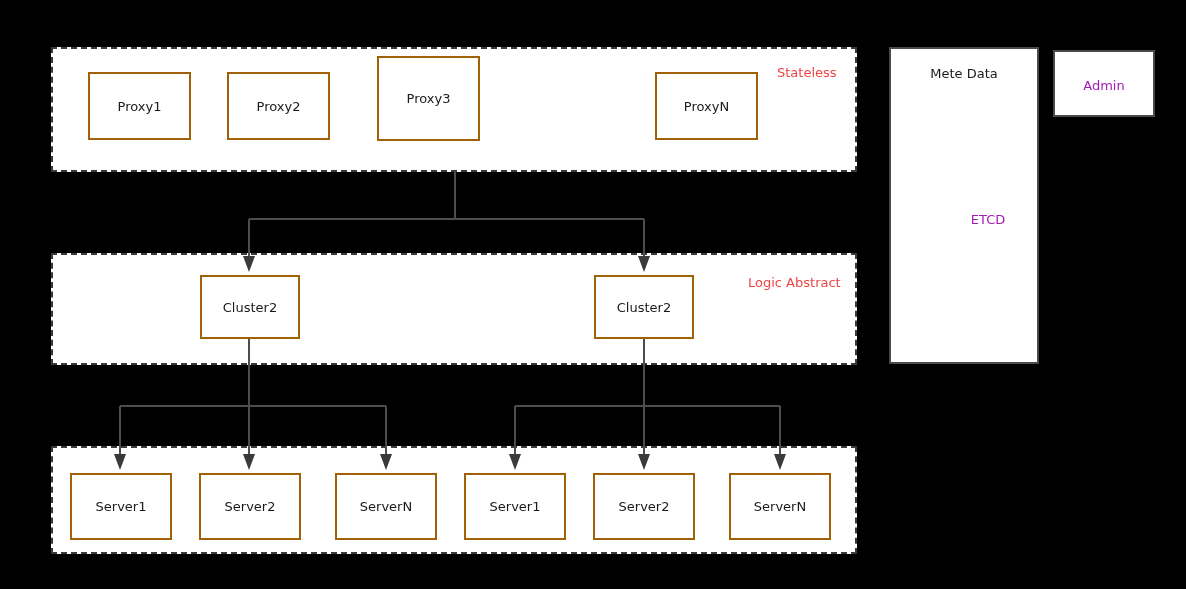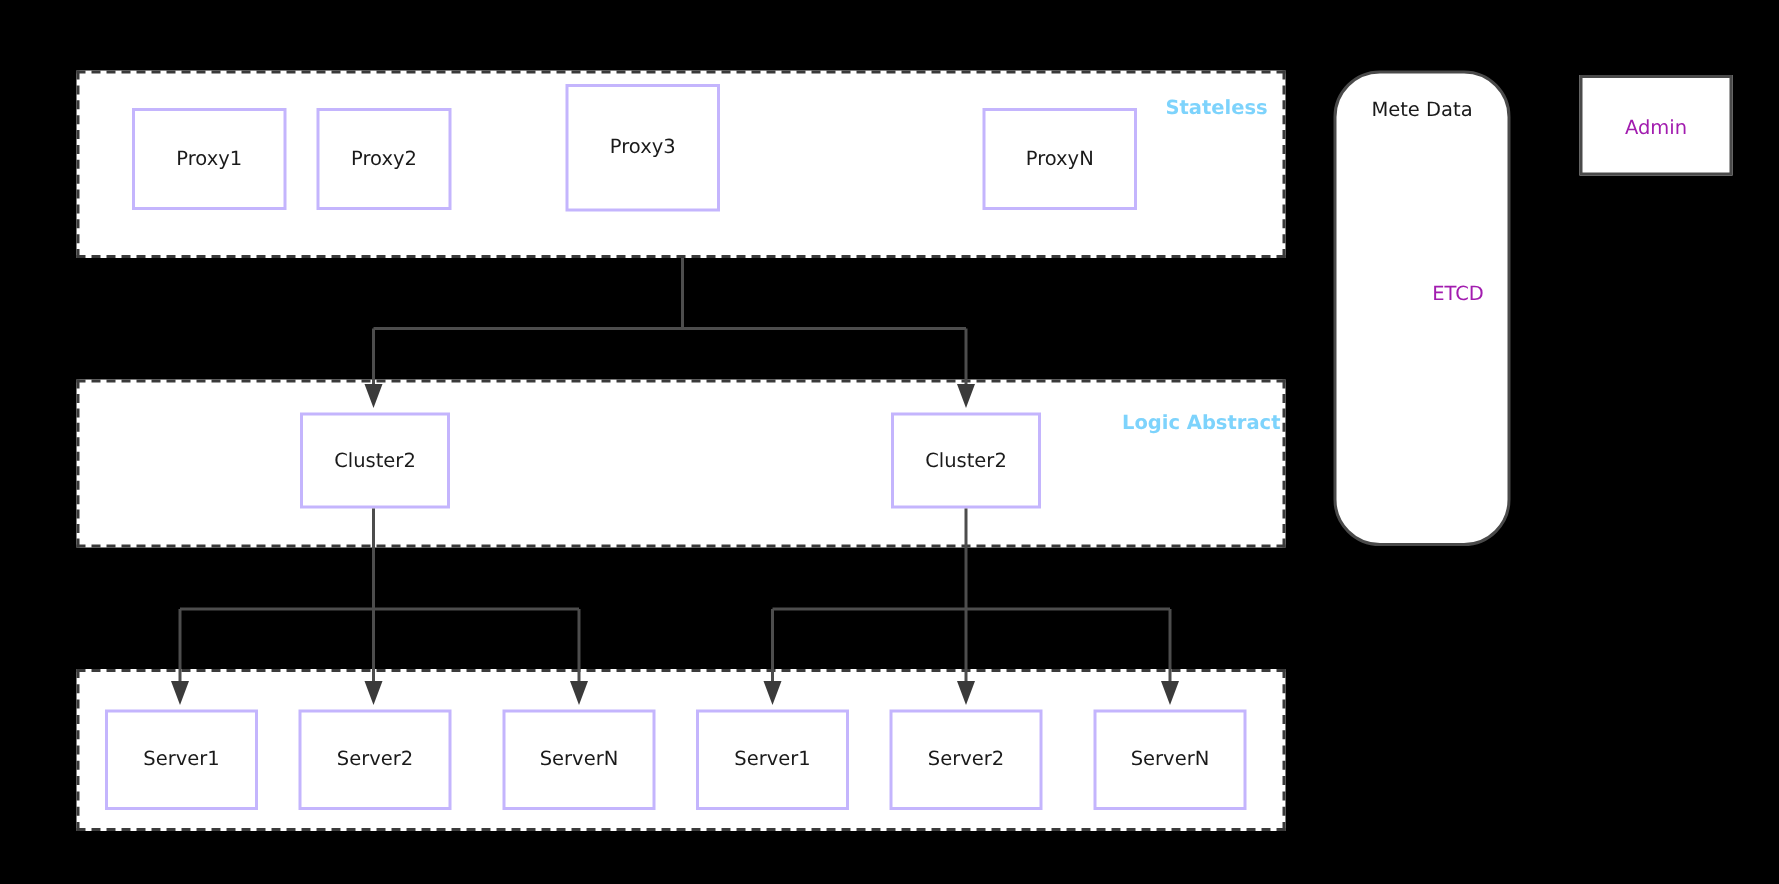--- a/index.html
+++ b/index.html
@@ -19,31 +19,30 @@
   
   .band {
     position: absolute;
     background: #ffffff;
     border: 2px dashed #3a3a3a;
     box-sizing: border-box;
   }
   .band-label {
     position: absolute;
     font-size: 13px;
-    color: #7dd3fc;
+    color: #ef4444;
     white-space: nowrap;
     line-height: 1;
-    font-weight: bold;
   }
 
   
   .node {
     position: absolute;
     background: #ffffff;
-    border: 2px solid #c4b5fd;
+    border: 2px solid #a16207;
     box-sizing: border-box;
     display: flex;
     align-items: center;
     justify-content: center;
     font-size: 13px;
     color: #1a1a1a;
     line-height: 1;
   }
 
   
@@ -93,42 +92,42 @@
 </style>
 </head>
 <body>
 
 <div id="canvas">
 
   <div class="band" style="left:51px; top:47px; width:806px; height:125px;"></div>
   <div class="band-label" style="left:777px; top:66px;">Stateless</div>
 
   <div class="node" style="left:88px; top:72px; width:103px; height:68px;">Proxy1</div>
-  <div class="node" style="left:211px; top:72px; width:90px; height:68px;">Proxy2</div>
+  <div class="node" style="left:227px; top:72px; width:103px; height:68px;">Proxy2</div>
   <div class="node" style="left:377px; top:56px; width:103px; height:85px;">Proxy3</div>
   <div class="node" style="left:655px; top:72px; width:103px; height:68px;">ProxyN</div>
 
   <div class="band" style="left:51px; top:253px; width:806px; height:112px;"></div>
   <div class="band-label" style="left:748px; top:276px;">Logic Abstract</div>
 
   <div class="node" style="left:200px; top:275px; width:100px; height:64px;">Cluster2</div>
   <div class="node" style="left:594px; top:275px; width:100px; height:64px;">Cluster2</div>
 
   <div class="band" style="left:51px; top:446px; width:806px; height:108px;"></div>
 
   <div class="node" style="left:70px; top:473px; width:102px; height:67px;">Server1</div>
   <div class="node" style="left:199px; top:473px; width:102px; height:67px;">Server2</div>
   <div class="node" style="left:335px; top:473px; width:102px; height:67px;">ServerN</div>
   <div class="node" style="left:464px; top:473px; width:102px; height:67px;">Server1</div>
   <div class="node" style="left:593px; top:473px; width:102px; height:67px;">Server2</div>
   <div class="node" style="left:729px; top:473px; width:102px; height:67px;">ServerN</div>
 
-  <div class="panel" style="left:889px; top:47px; width:118px; height:317px;border-radius:31px;">
+  <div class="panel" style="left:889px; top:47px; width:150px; height:317px;">
     <div class="panel-title" style="top:18px;">Mete Data</div>
-    <div class="panel-body-label" style="top:141px;padding-left:48px;">ETCD</div>
+    <div class="panel-body-label" style="top:164px;padding-left:48px;">ETCD</div>
   </div>
 
   <div class="panel" style="left:1053px; top:50px; width:102px; height:67px;">
     <div class="panel-body-label" style="top:27px;">Admin</div>
   </div>
 
   <svg id="connectors" viewBox="0 0 1186 589" xmlns="http://www.w3.org/2000/svg">
 
     <path d="M 455 172 L 455 219"></path>
     <path d="M 249 219 L 644 219"></path>

